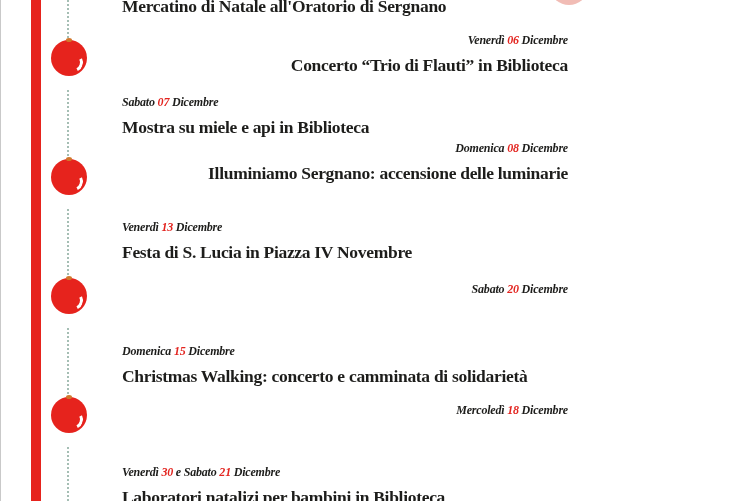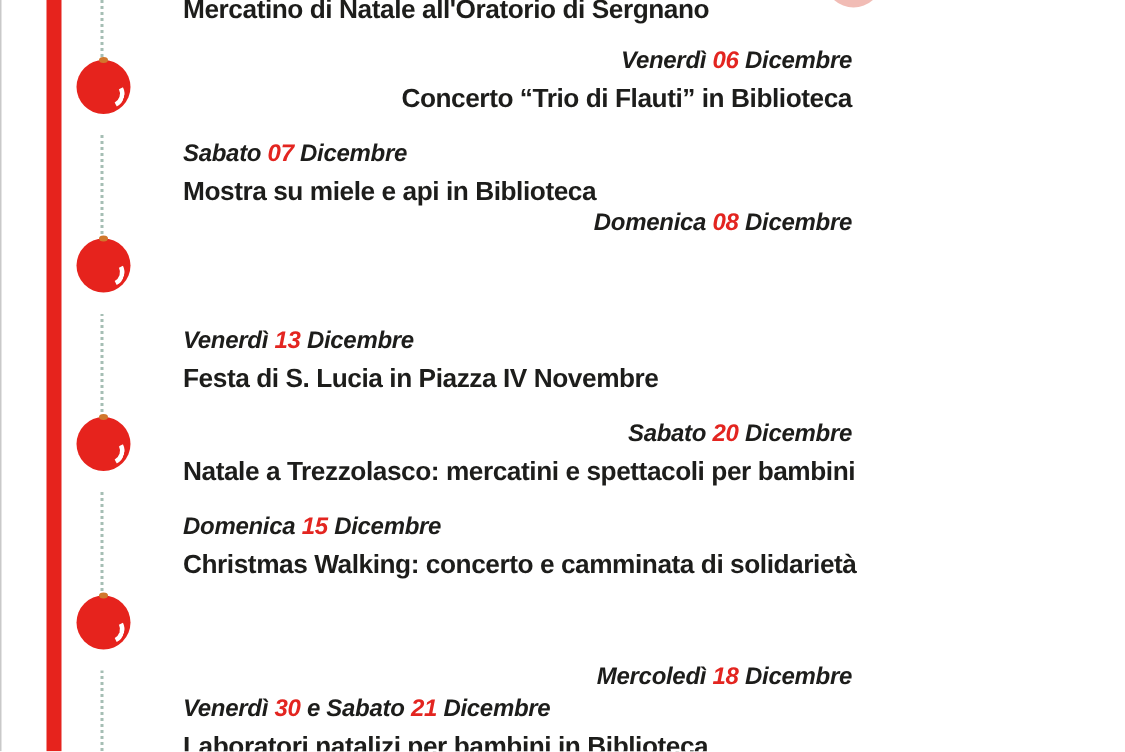--- a/index.html
+++ b/index.html
@@ -1,21 +1,21 @@
 <!DOCTYPE html>
 <html><head>
 <meta charset="utf-8">
 <style>
   html,body{margin:0;padding:0;background:#ffffff;}
   .poster{
     position:relative;
     width:648px;height:501px;
     overflow:hidden;
     background:var(--bg,#fff);
-    font-family:Liberation Sans, sans-serif;
+    font-family:Liberation Serif, serif;
     color:var(--text,#1d1d1b);
   }
   .edge-line{position:absolute;left:0;top:0;width:1px;height:100%;background:var(--edge,#c9c9c9);}
   .bar{position:absolute;top:0;height:100%;background:var(--red,#e6231d);}
   .bar.left{left:31px;width:10px;}
   .bar.right{left:692px;width:11px;}
   .string-seg{
     position:absolute;left:67px;width:2px;
     background:repeating-linear-gradient(to bottom,var(--string,#a5beb4) 0 2px,transparent 2px 4px);
   }
@@ -35,21 +35,21 @@
   .partial-bauble{
     position:absolute;left:551px;top:-28px;width:36px;height:33px;border-radius:50%;
     background:#efb0a8;opacity:.85;
   }
   .entry{
     position:absolute;left:122px;right:80px;
   }
   .entry.left{text-align:left;}
   .entry.right{text-align:right;}
   .entry .date{
-    font-size:16px;line-height:25px;font-style:italic;font-weight:700;
+    font-size:12px;line-height:25px;font-style:italic;font-weight:700;
     letter-spacing:-0.2px;white-space:nowrap;
   }
   .entry .date .num{color:var(--numred,#e32520);}
   .entry .title{
     font-size:17.5px;line-height:25px;font-weight:700;
     letter-spacing:-0.3px;white-space:nowrap;
   }
 </style>
 </head>
 <body>
@@ -91,34 +91,34 @@
       <div class="entry right" style="top: 28px;">
         <div class="date"><span>Venerdì </span><span class="num">06</span><span> Dicembre</span></div>
         <div class="title">Concerto “Trio di Flauti” in Biblioteca</div>
       </div>
       <div class="entry left" style="top: 90px;">
         <div class="date"><span>Sabato </span><span class="num">07</span><span> Dicembre</span></div>
         <div class="title">Mostra su miele e api in Biblioteca</div>
       </div>
       <div class="entry right" style="top: 136px;">
         <div class="date"><span>Domenica </span><span class="num">08</span><span> Dicembre</span></div>
+        <div class="title">Illuminiamo Sergnano: accensione delle luminarie</div>
       </div>
       <div class="entry left" style="top: 215px;">
         <div class="date"><span>Venerdì </span><span class="num">13</span><span> Dicembre</span></div>
         <div class="title">Festa di S. Lucia in Piazza IV Novembre</div>
       </div>
       <div class="entry right" style="top: 277px;">
         <div class="date"><span>Sabato </span><span class="num">20</span><span> Dicembre</span></div>
-        <div class="title">Natale a Trezzolasco: mercatini e spettacoli per bambini</div>
       </div>
       <div class="entry left" style="top: 339px;">
         <div class="date"><span>Domenica </span><span class="num">15</span><span> Dicembre</span></div>
         <div class="title">Christmas Walking: concerto e camminata di solidarietà</div>
       </div>
-      <div class="entry right" style="top: 398px; margin-top: 41px;">
+      <div class="entry right" style="top: 398px;">
         <div class="date"><span>Mercoledì </span><span class="num">18</span><span> Dicembre</span></div>
       </div>
       <div class="entry left" style="top: 460px;">
         <div class="date"><span>Venerdì </span><span class="num">30</span><span> e Sabato </span><span class="num">21</span><span> Dicembre</span></div>
         <div class="title">Laboratori natalizi per bambini in Biblioteca</div>
       </div>
     </div>
 </div>
 
 </body></html>

